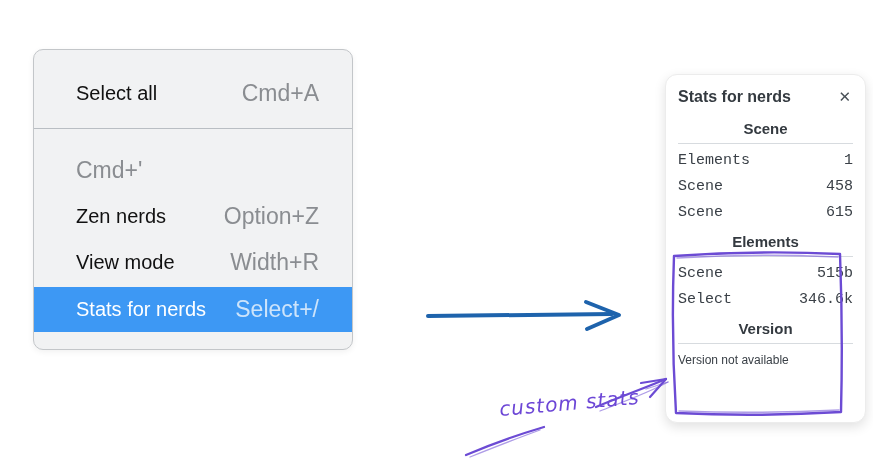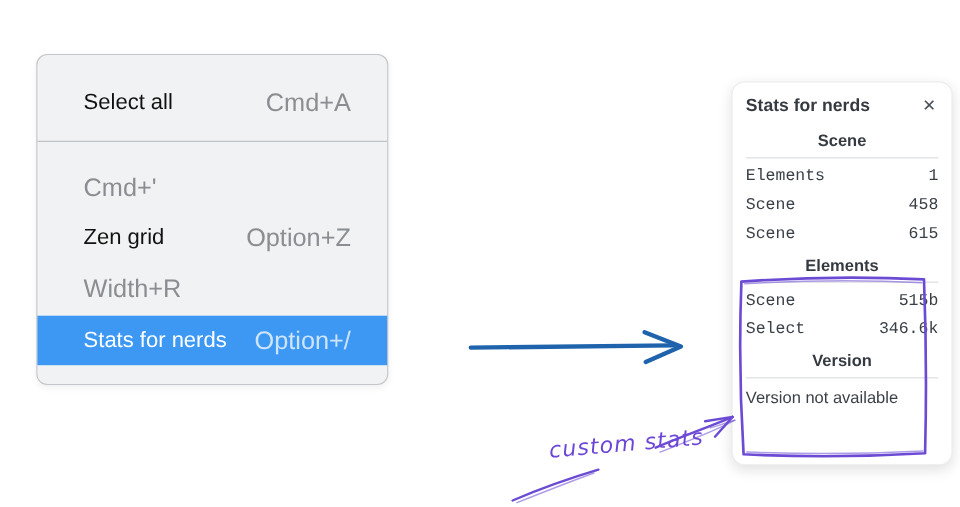--- a/index.html
+++ b/index.html
@@ -54,21 +54,21 @@
   }
   .section-title{
     text-align:center;font-weight:bold;font-size:15px;color:#343a40;
     margin:8px 0 6px 0;
   }
   .stat-divider{height:1px;background:#d7dbdf;margin:0 0 3px 0;}
   .stat-row{
     display:flex;align-items:center;justify-content:space-between;
     font-size:15px;color:#3a4047;padding:4.5px 0;font-family:Liberation Mono, monospace;
   }
-  .stat-note{font-size:15px;color:#3a4047;margin-top:9px;}
+  .stat-note{font-size:12px;color:#3a4047;margin-top:9px;}
 
   
   .custom-stats-label{
     position:absolute;left:499px;top:391px;
     font-family:"DejaVu Sans", sans-serif;
     font-style:italic;
     font-size:20px;letter-spacing:1px;
     color:#6c46d6;
     transform:rotate(-5deg);
     white-space:nowrap;
@@ -86,29 +86,30 @@
 <div class="menu">
   <div class="menu-item first">
     <span>Select all</span>
     <span class="shortcut">Cmd+A</span>
   </div>
   <div class="menu-divider"></div>
   <div class="menu-item">
     <span class="shortcut">Cmd+'</span>
   </div>
   <div class="menu-item">
-    <span>Zen grid</span>
+    <span>Zen nerds</span>
     <span class="shortcut">Option+Z</span>
   </div>
   <div class="menu-item">
+    <span>View mode</span>
     <span class="shortcut">Width+R</span>
   </div>
   <div class="menu-item highlighted">
     <span>Stats for nerds</span>
-    <span class="shortcut">Option+/</span>
+    <span class="shortcut">Select+/</span>
   </div>
 </div>
 
 <div class="stats-panel">
   <div class="panel-header">
     <span class="panel-title">Stats for nerds</span>
     <span class="panel-close">✕</span>
   </div>
 
   <div class="section-title">Scene</div>

